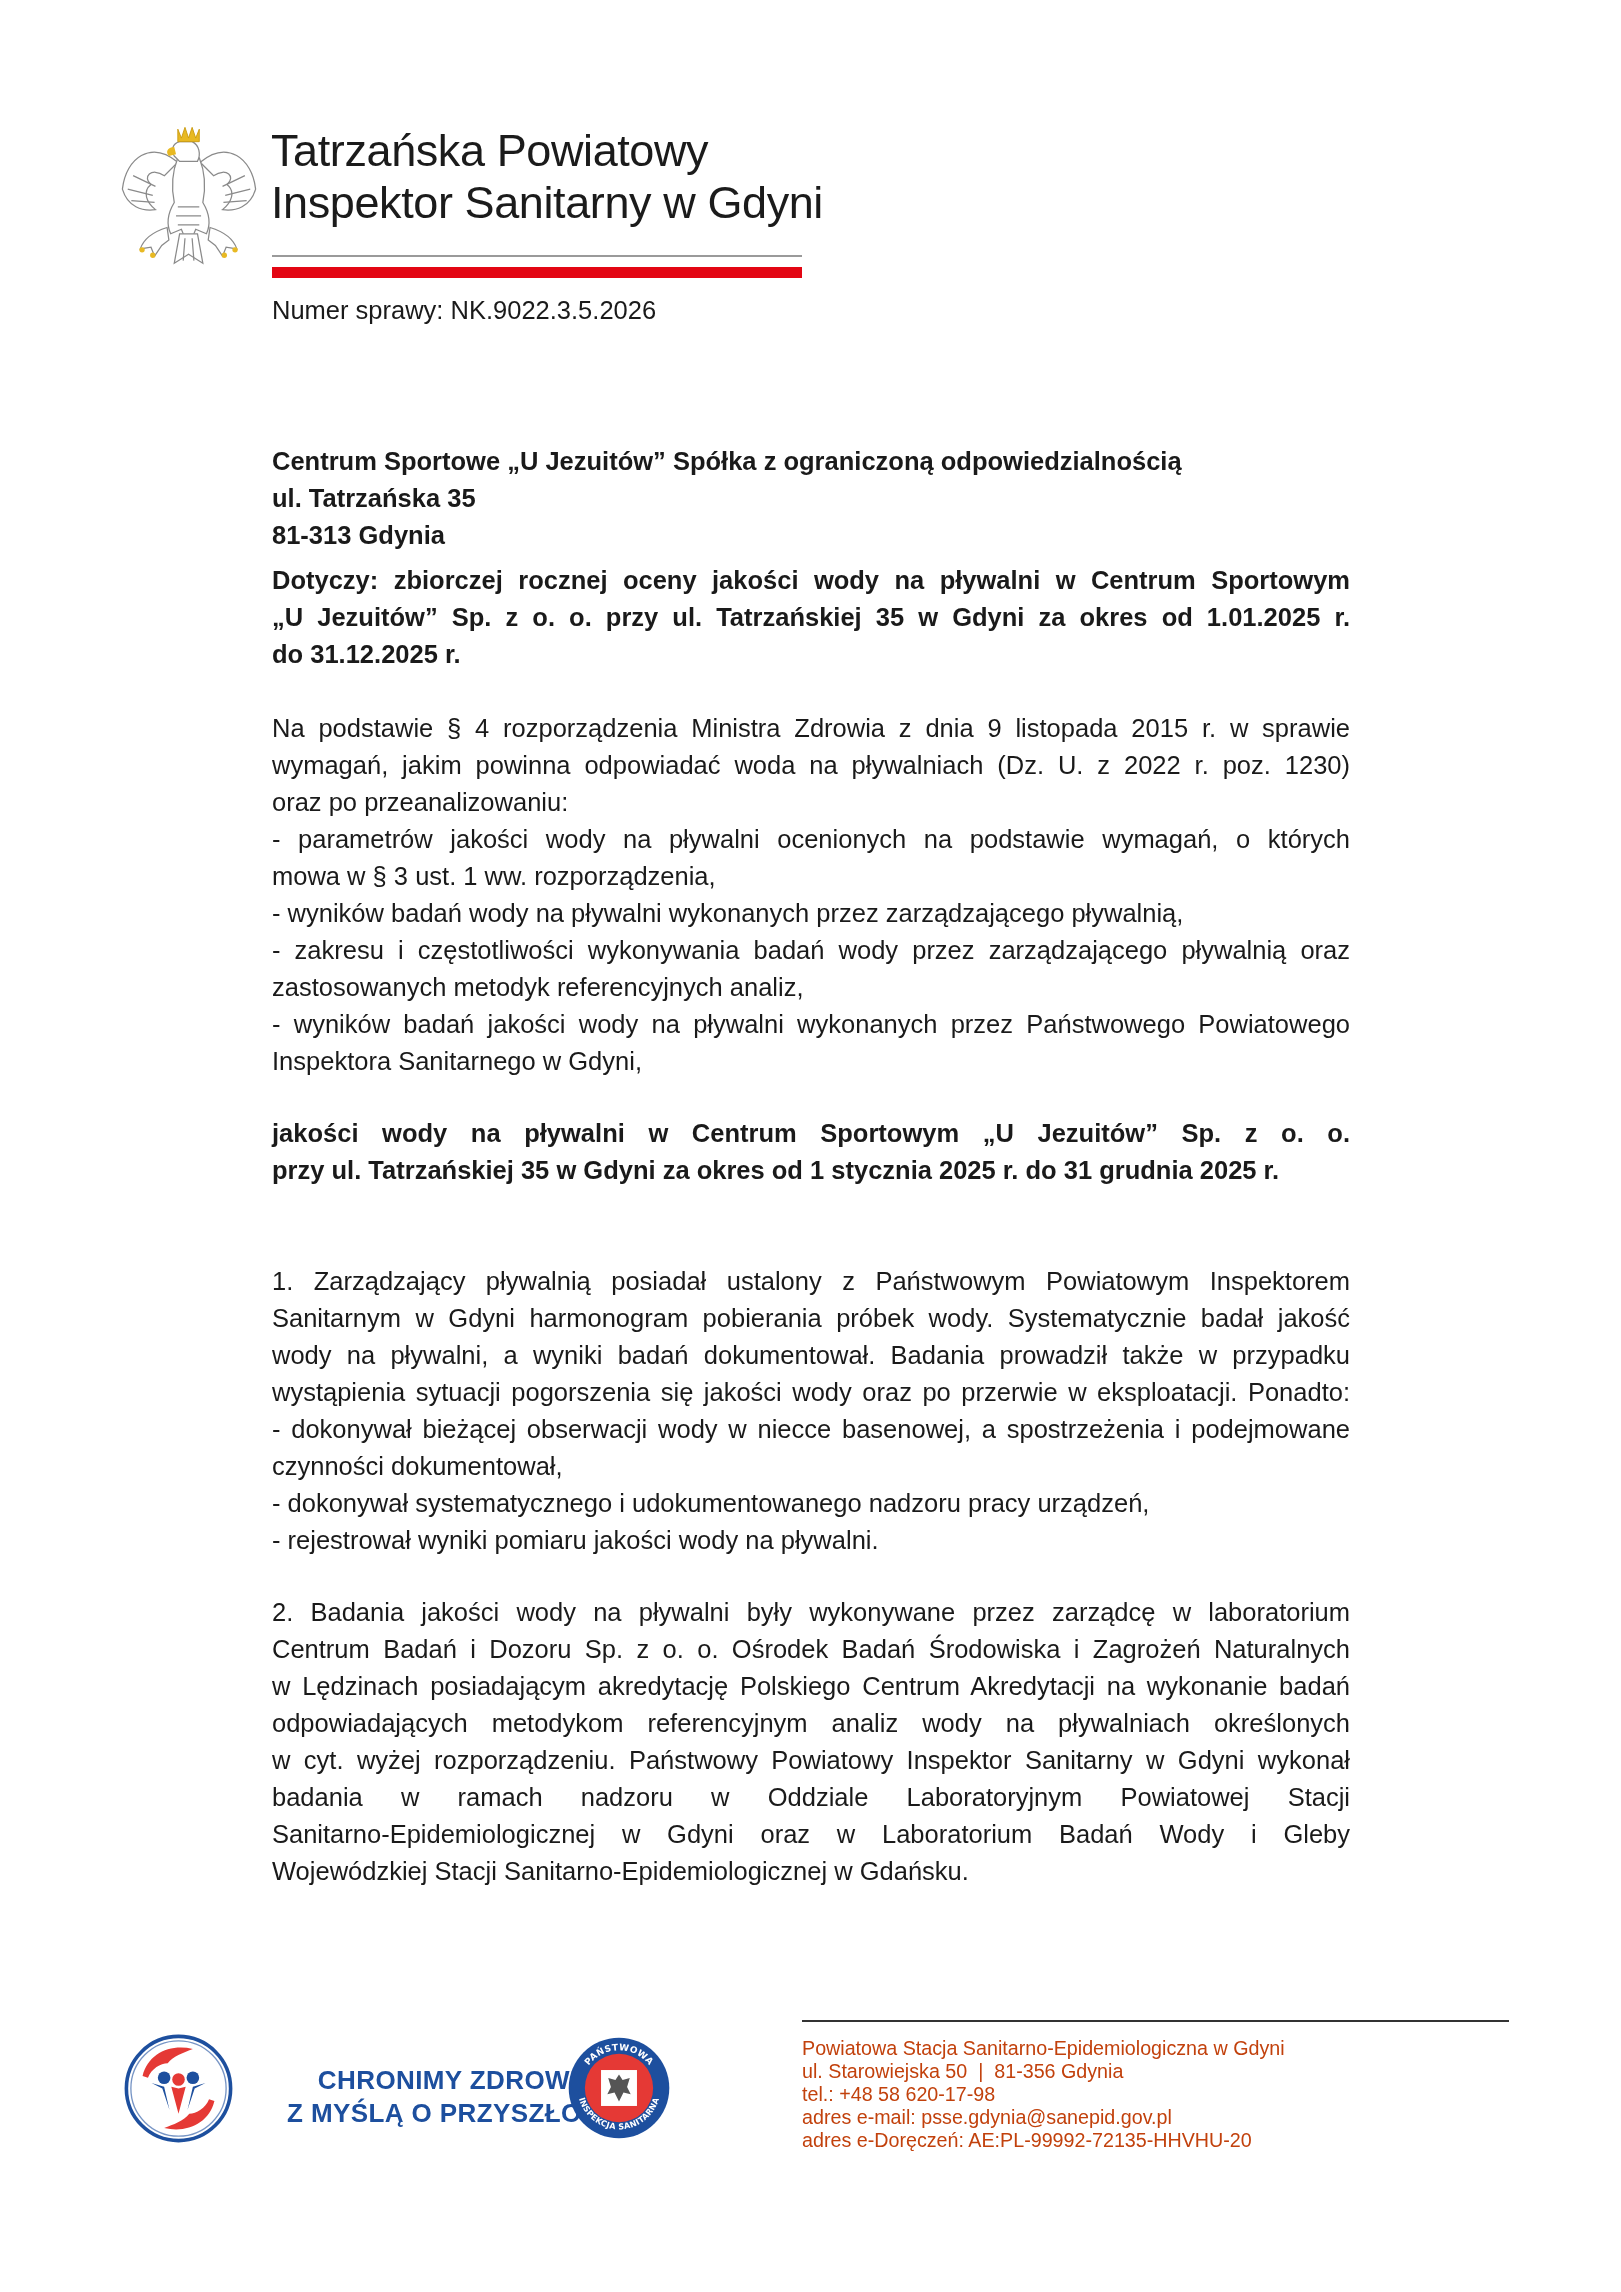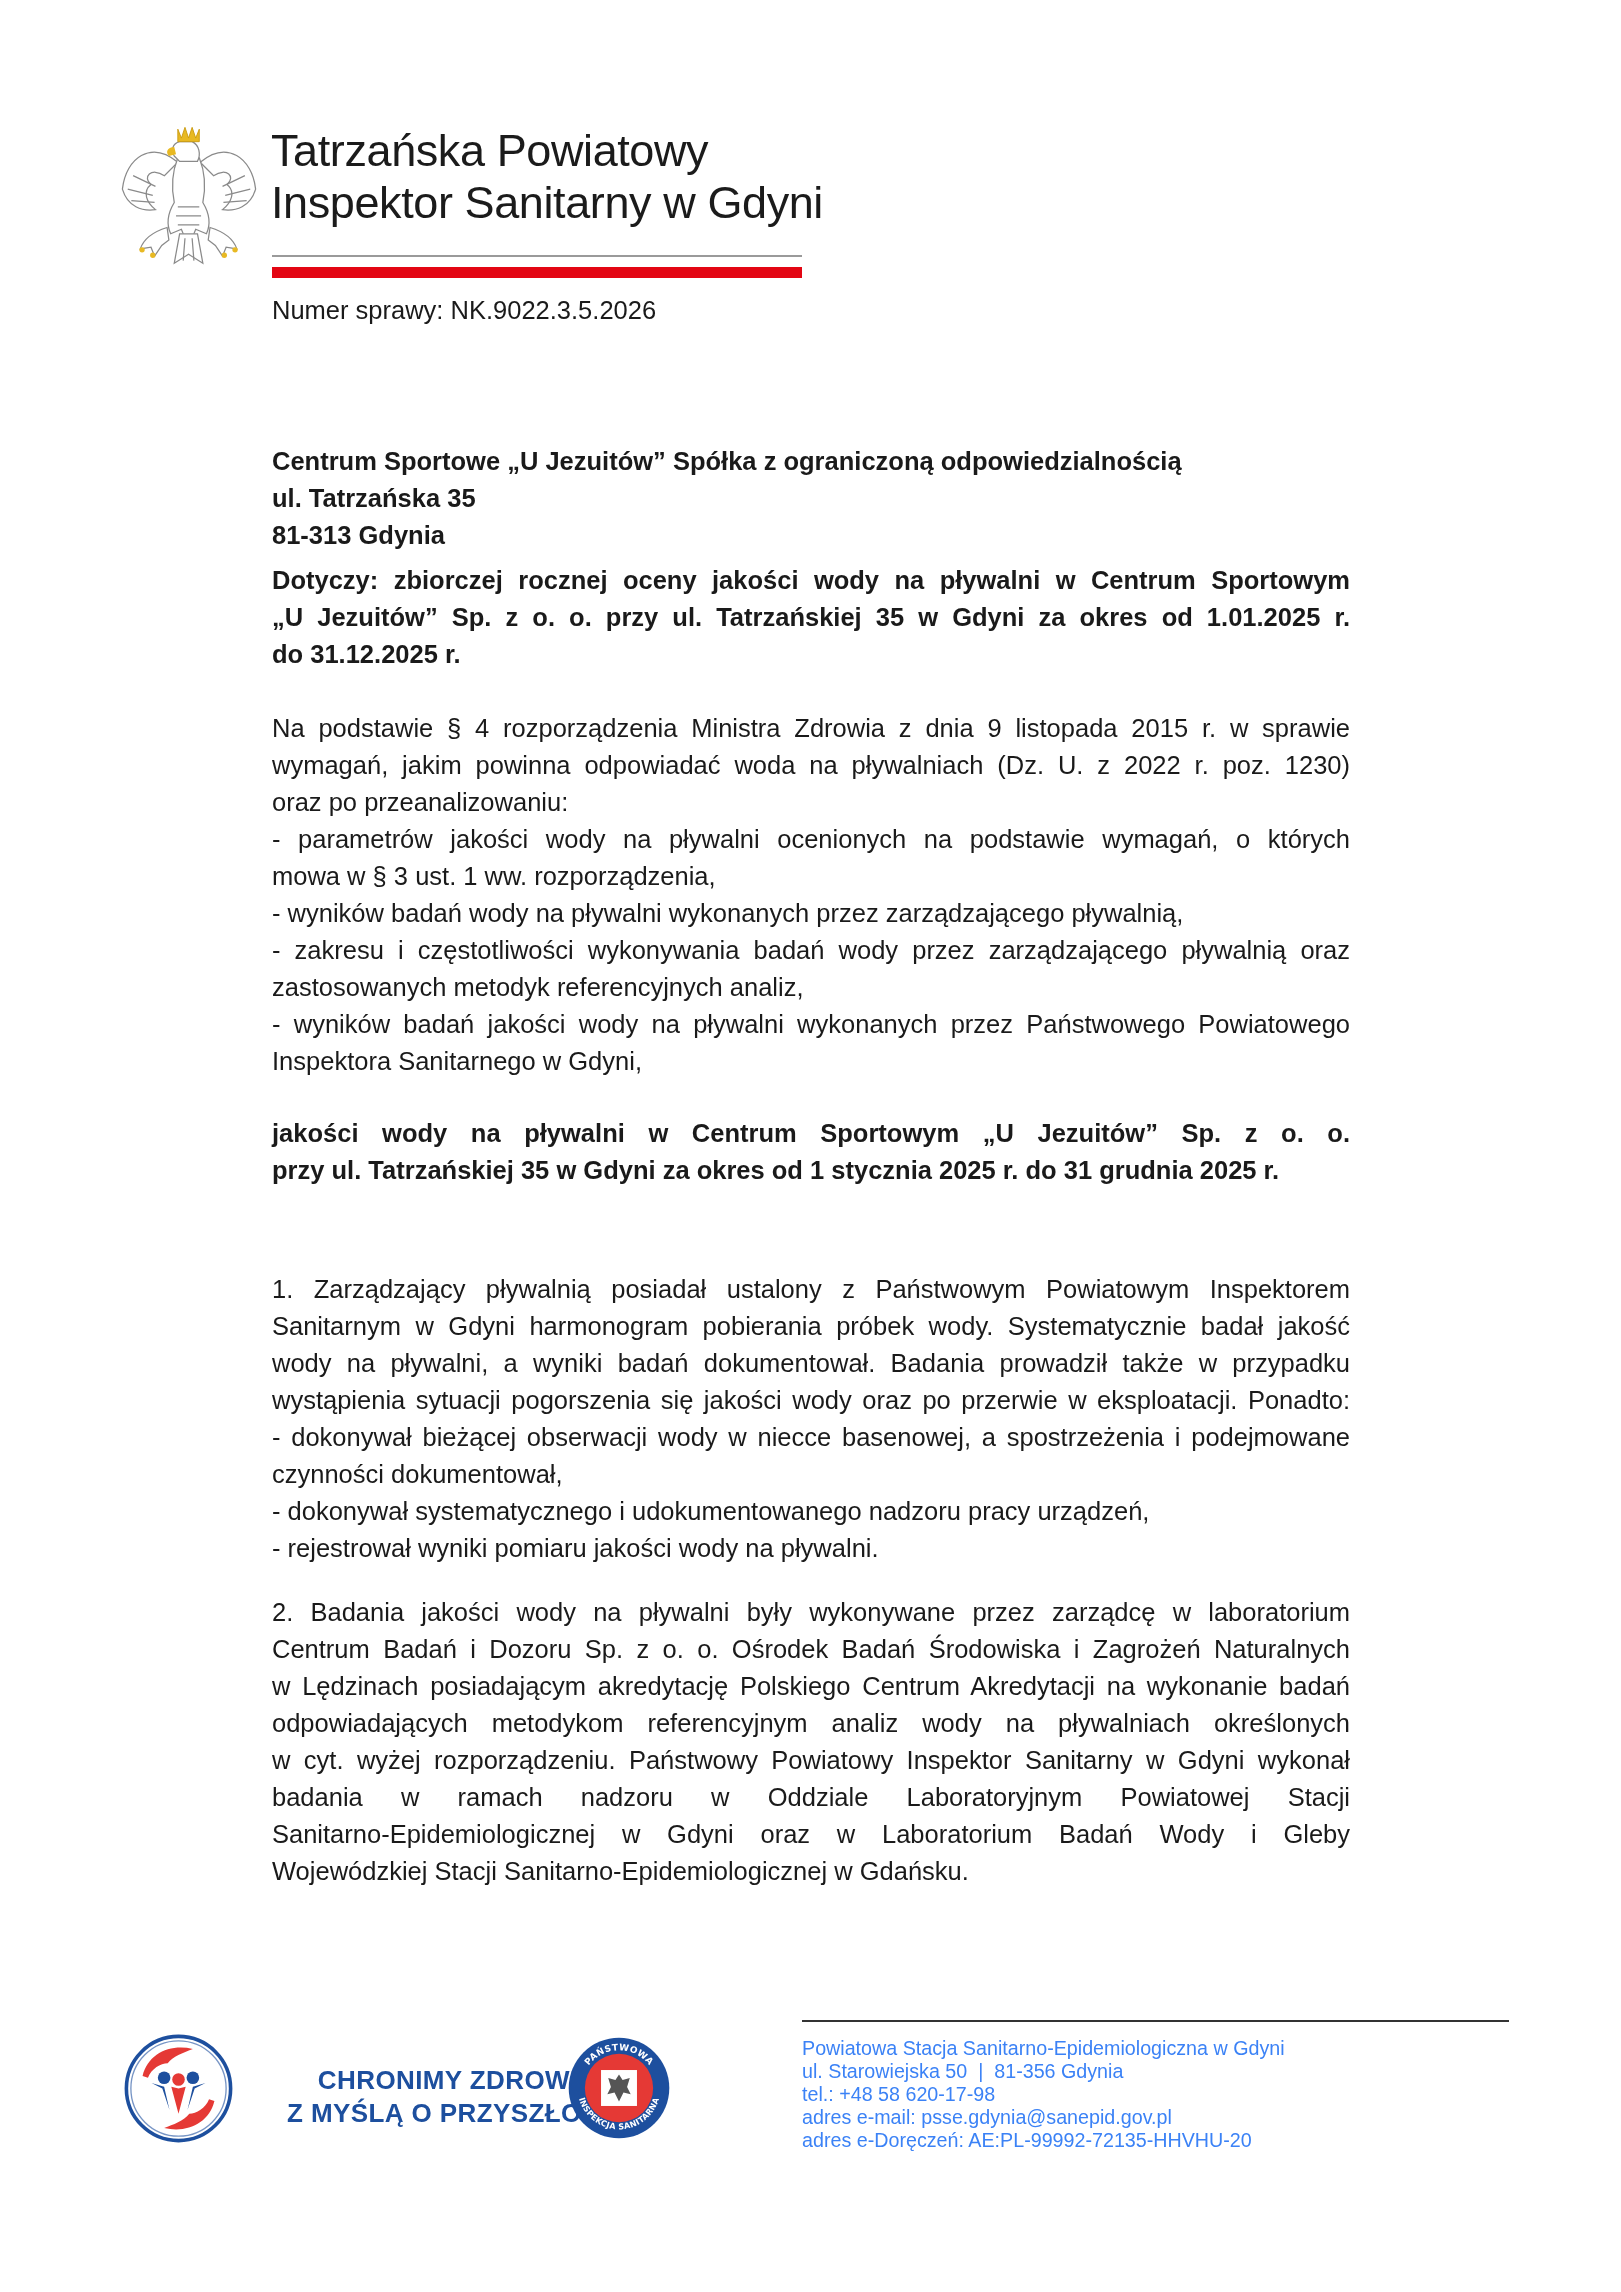--- a/index.html
+++ b/index.html
@@ -26,21 +26,21 @@
     .jl { display: block; text-align: justify; text-align-last: justify; }
 
     
     #logo-chronimy { left: 121px; top: 2031px; width: 115px; height: 115px; }
     .chronimy-text {
       left: 287px; top: 2064px; color: #1d4f9e; font-weight: bold; font-size: 26px; line-height: 33px;
       text-align: center; letter-spacing: 0.4px; white-space: nowrap;
     }
     #logo-psse { left: 566px; top: 2035px; width: 106px; height: 106px; }
     .foot-line { left: 802px; top: 2020px; width: 707px; height: 1.8px; background: #333; }
-    .foot-text { left: 802px; top: 2037px; font-size: 19.7px; line-height: 23px; color: #3b82f6; white-space: nowrap; }
+    .foot-text { left: 802px; top: 2037px; font-size: 19.7px; line-height: 23px; color: #c2410c; white-space: nowrap; }
     .foot-text div { display: block; }
   </style>
 </head>
 <body>
 
 <div class="abs" id="eagle">
   <svg width="148" height="152" viewBox="0 0 165 170">
     <g fill="#ffffff" stroke="#8a8a8a" stroke-width="1.4">
 
       <path d="M70 45 C40 20 12 40 8 75 C14 95 30 100 45 98 C35 90 30 78 40 70 C30 62 40 50 55 60 Z"></path>
@@ -105,21 +105,21 @@
   <span class="line">zastosowanych metodyk referencyjnych analiz,</span>
   <span class="jl">- wyników badań jakości wody na pływalni wykonanych przez Państwowego Powiatowego</span>
   <span class="line">Inspektora Sanitarnego w Gdyni,</span>
 </div>
 
 <div class="abs col bold" style="top:1115px;">
   <span class="jl">jakości wody na pływalni w Centrum Sportowym „U Jezuitów” Sp. z o. o.</span>
   <span class="line">przy ul. Tatrzańskiej 35 w Gdyni za okres od 1 stycznia 2025 r. do 31 grudnia 2025 r.</span>
 </div>
 
-<div class="abs col" style="top:1263px;margin-top:8px;">
+<div class="abs col" style="top:1263px;">
   <span class="jl">1. Zarządzający pływalnią posiadał ustalony z Państwowym Powiatowym Inspektorem</span>
   <span class="jl">Sanitarnym w Gdyni harmonogram pobierania próbek wody. Systematycznie badał jakość</span>
   <span class="jl">wody na pływalni, a wyniki badań dokumentował. Badania prowadził także w przypadku</span>
   <span class="jl">wystąpienia sytuacji pogorszenia się jakości wody oraz po przerwie w eksploatacji. Ponadto:</span>
   <span class="jl">- dokonywał bieżącej obserwacji wody w niecce basenowej, a spostrzeżenia i podejmowane</span>
   <span class="line">czynności dokumentował,</span>
   <span class="line">- dokonywał systematycznego i udokumentowanego nadzoru pracy urządzeń,</span>
   <span class="line">- rejestrował wyniki pomiaru jakości wody na pływalni.</span>
 </div>
 

